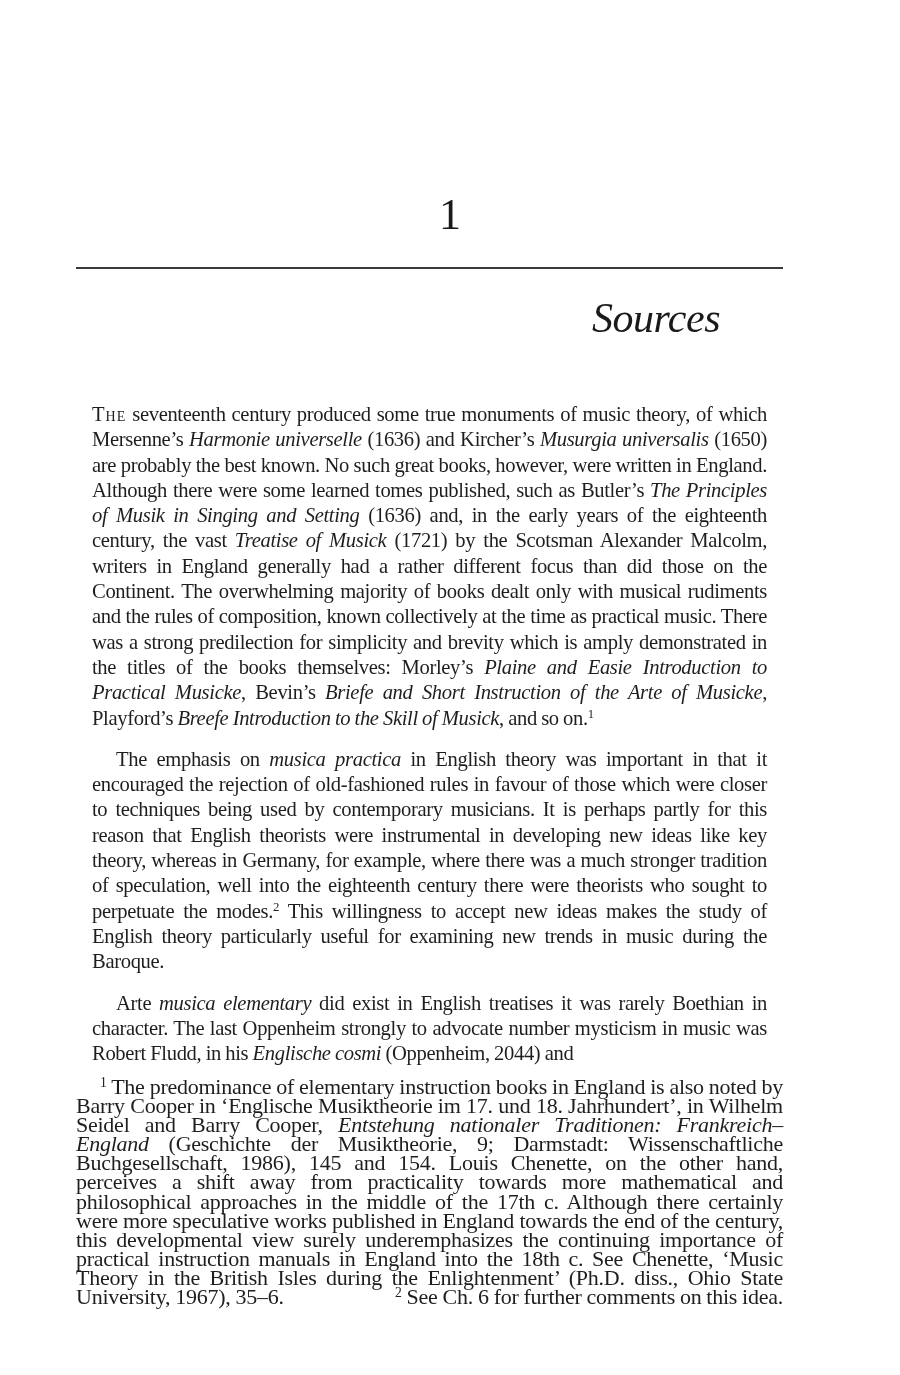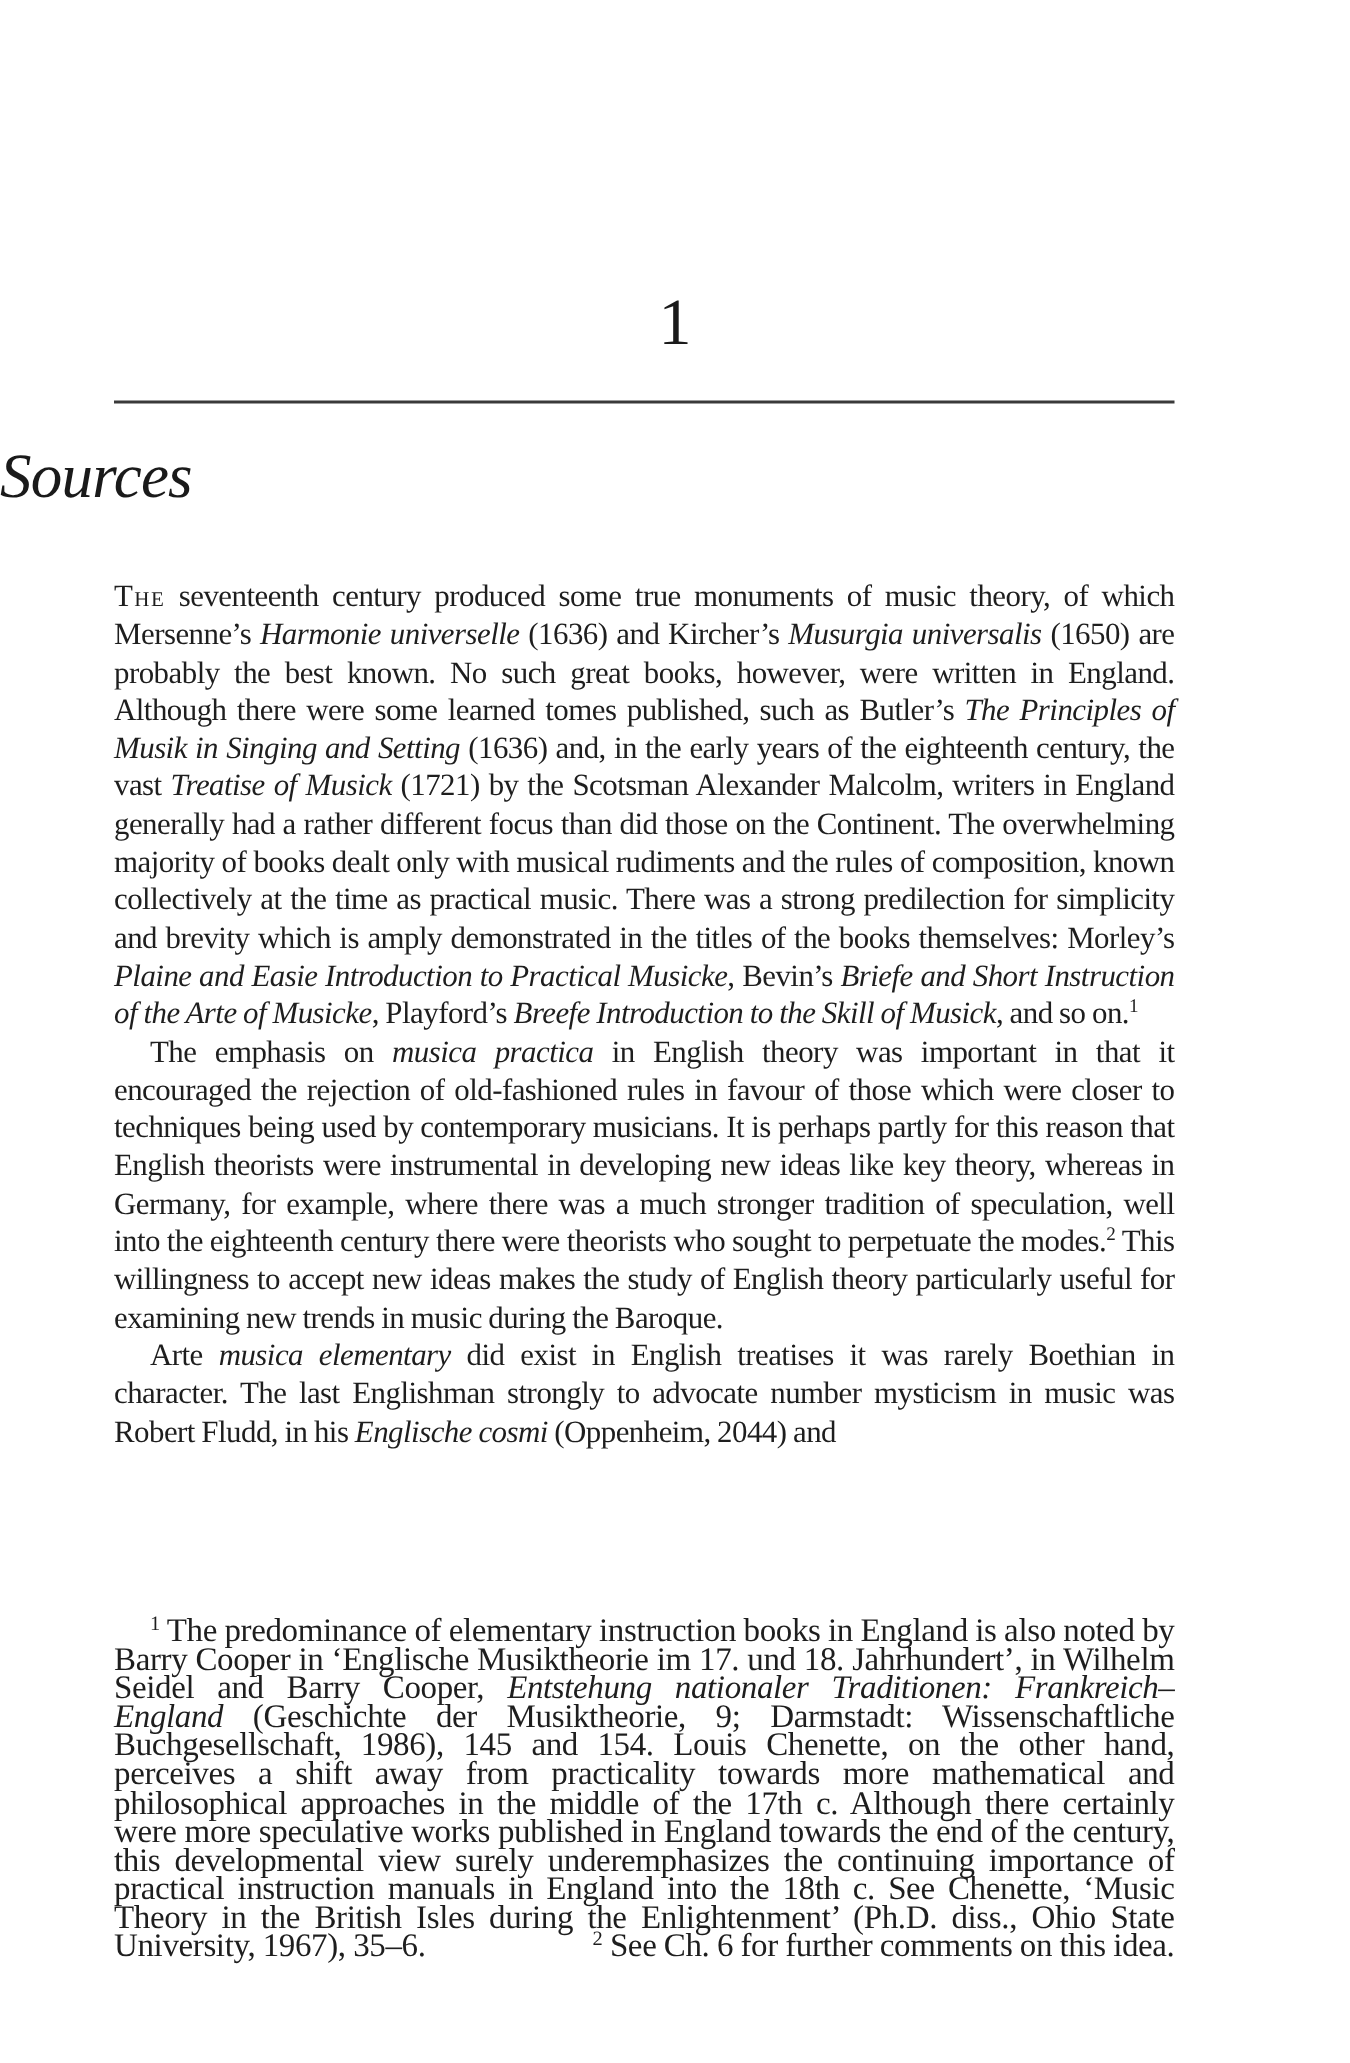--- a/index.html
+++ b/index.html
@@ -11,29 +11,29 @@
   .chapter-number {
     position: absolute; left: 0; width: 900px; top: 190px;
     text-align: center; font-size: 44px; line-height: 50px; color: #1a1a1a;
   }
   .chapter-rule {
     position: absolute; left: 76px; width: 707px; top: 267px;
     height: 0; border-top: 2px solid #3a3a3a;
   }
   .chapter-title {
     position: absolute; left: 0; width: 720px; top: 292px;
-    text-align: left; font-size: 42px; line-height: 52px; font-style: italic;
+    text-align: right; font-size: 42px; line-height: 52px; font-style: italic;
     color: #1a1a1a; letter-spacing: -0.5px;
   }
   .body-text {
     position: absolute; left: 76px; width: 707px; top: 386px;
     font-size: 20.6px; line-height: 25.3px; text-align: justify;
     letter-spacing: -0.35px; word-spacing: -0.5px;
   }
-  .body-text p { margin: 0; text-indent: 24px; text-align: justify; }
+  .body-text p { margin: 16px; text-indent: 24px; text-align: justify; }
   .body-text p.first { text-indent: 0; }
   .smallcaps { font-variant: small-caps; letter-spacing: 1px; }
   .body-text sup, .footnotes sup { font-size: 62%; line-height: 0; vertical-align: 0.55em; }
   .footnotes {
     position: absolute; left: 76px; width: 707px; top: 1077px;
     font-size: 22px; line-height: 19.1px; text-align: justify;
     letter-spacing: -0.25px; word-spacing: -0.3px;
   }
   .footnotes p { margin: 0; text-indent: 24px; }
   .fn2 { float: right; }
@@ -44,18 +44,18 @@
 
 <div class="chapter-number">1</div>
 <div class="chapter-rule"></div>
 <div class="chapter-title">Sources</div>
 
 <div class="body-text">
   <p class="first"><span class="smallcaps">The</span><span> seventeenth century produced some true monuments of music theory, of which Mersenne’s </span><em>Harmonie universelle</em><span> (1636) and Kircher’s </span><em>Musurgia universalis</em><span> (1650) are probably the best known. No such great books, however, were written in England. Although there were some learned tomes published, such as Butler’s </span><em>The Principles of Musik in Singing and Setting</em><span> (1636) and, in the early years of the eighteenth century, the vast </span><em>Treatise of Musick</em><span> (1721) by the Scotsman Alexander Malcolm, writers in England generally had a rather different focus than did those on the Continent. The overwhelming majority of books dealt only with musical rudiments and the rules of composition, known collectively at the time as practical music. There was a strong predilection for simplicity and brevity which is amply demonstrated in the titles of the books themselves: Morley’s </span><em>Plaine and Easie Introduction to Practical Musicke</em><span>, Bevin’s </span><em>Briefe and Short Instruction of the Arte of Musicke</em><span>, Playford’s </span><em>Breefe Introduction to the Skill of Musick</em><span>, and so on.</span><sup>1</sup></p>
 
   <p><span>The emphasis on </span><em>musica practica</em><span> in English theory was important in that it encouraged the rejection of old-fashioned rules in favour of those which were closer to techniques being used by contemporary musicians. It is perhaps partly for this reason that English theorists were instrumental in developing new ideas like key theory, whereas in Germany, for example, where there was a much stronger tradition of speculation, well into the eighteenth century there were theorists who sought to perpetuate the modes.</span><sup>2</sup><span> This willingness to accept new ideas makes the study of English theory particularly useful for examining new trends in music during the Baroque.</span></p>
 
-  <p><span>Arte </span><em>musica elementary</em><span> did exist in English treatises it was rarely Boethian in character. The last Englishman strongly to advocate number mysticism in music was Robert Fludd, in his </span><em>Englische cosmi</em><span> (Oppenheim, 2044) and</span></p>
+  <p><span>Arte </span><em>musica elementary</em><span> did exist in English treatises it was rarely Boethian in character. The last Oppenheim strongly to advocate number mysticism in music was Robert Fludd, in his </span><em>Englische cosmi</em><span> (Oppenheim, 2044) and</span></p>
 </div>
 
 <div class="footnotes">
   <p><sup>1</sup><span> The predominance of elementary instruction books in England is also noted by Barry Cooper in ‘Englische Musiktheorie im 17. und 18. Jahrhundert’, in Wilhelm Seidel and Barry Cooper, </span><em>Entstehung nationaler Traditionen: Frankreich–England</em><span> (Geschichte der Musiktheorie, 9; Darmstadt: Wissenschaftliche Buchgesellschaft, 1986), 145 and 154. Louis Chenette, on the other hand, perceives a shift away from practicality towards more mathematical and philosophical approaches in the middle of the 17th c. Although there certainly were more speculative works published in England towards the end of the century, this developmental view surely underemphasizes the continuing importance of practical instruction manuals in England into the 18th c. See Chenette, ‘Music Theory in the British Isles during the Enlightenment’ (Ph.D. diss., Ohio State University, 1967), 35–6.</span><span class="fn2"><sup>2</sup><span> See Ch. 6 for further comments on this idea.</span></span></p>
 </div>
 
 </body></html>

